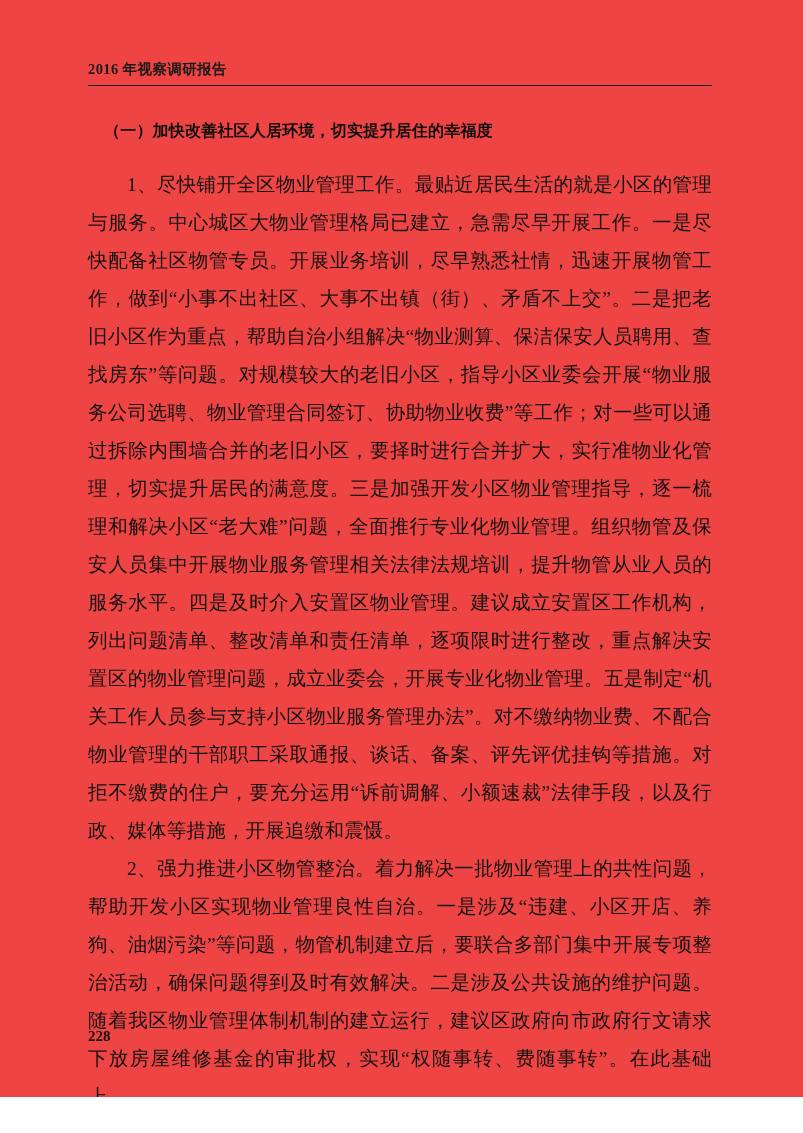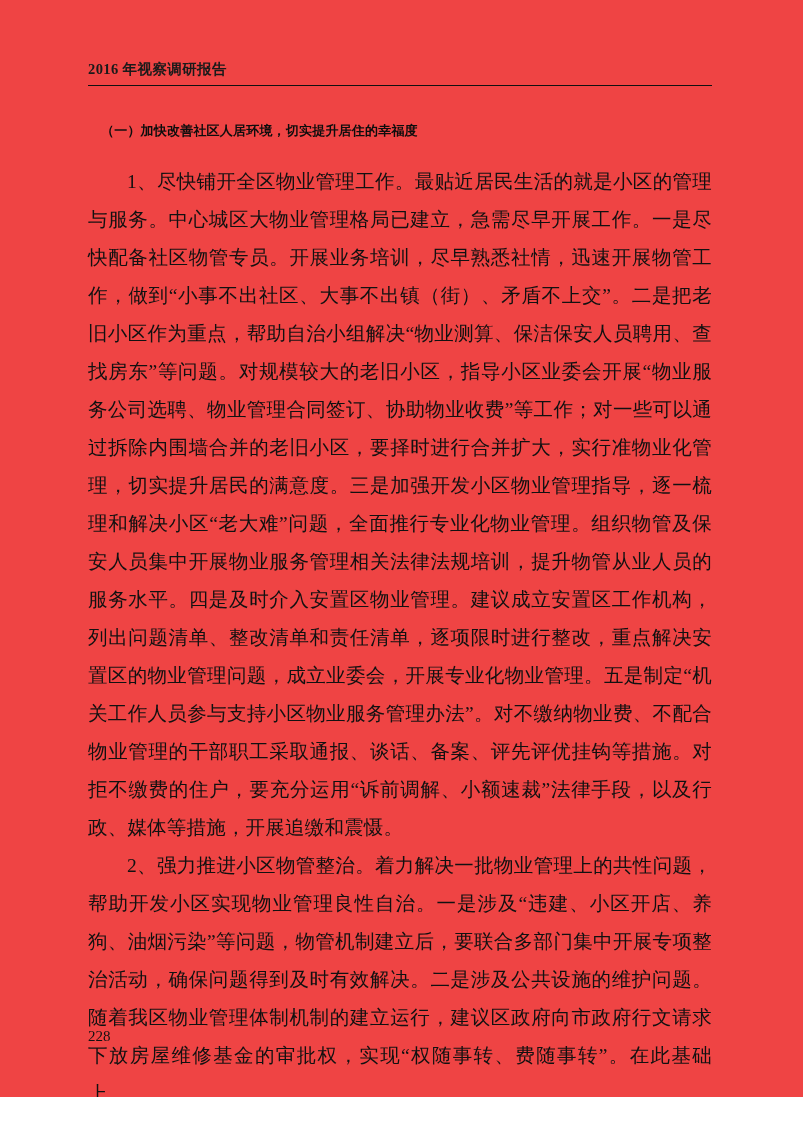--- a/index.html
+++ b/index.html
@@ -47,30 +47,30 @@
   }
   .para {
     margin: 0 0 0 0;
   }
   .indent {
     text-indent: 2em;
   }
   .heading-sub {
     font-weight: bold;
     text-indent: 1em;
-    font-size: 13px;
+    font-size: 16px;
     line-height: 38px;
     color: #0d0d0d;
   }
   .pagenum {
     position: absolute;
     left: 88px;
     bottom: 52px;
     font-size: 15px;
-    font-weight: normal;
+    font-weight: bold;
     color: #111;
     font-family: "Liberation Serif", "DejaVu Serif", serif;
   }
 </style>
 </head>
 <body>
 
 <div class="page">
   <div class="page-inner">
 

